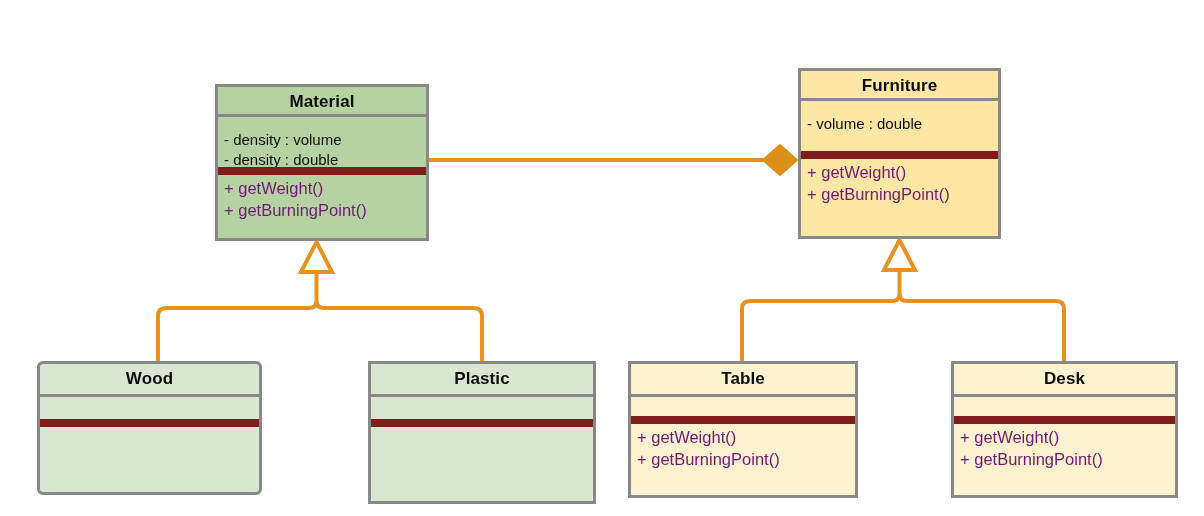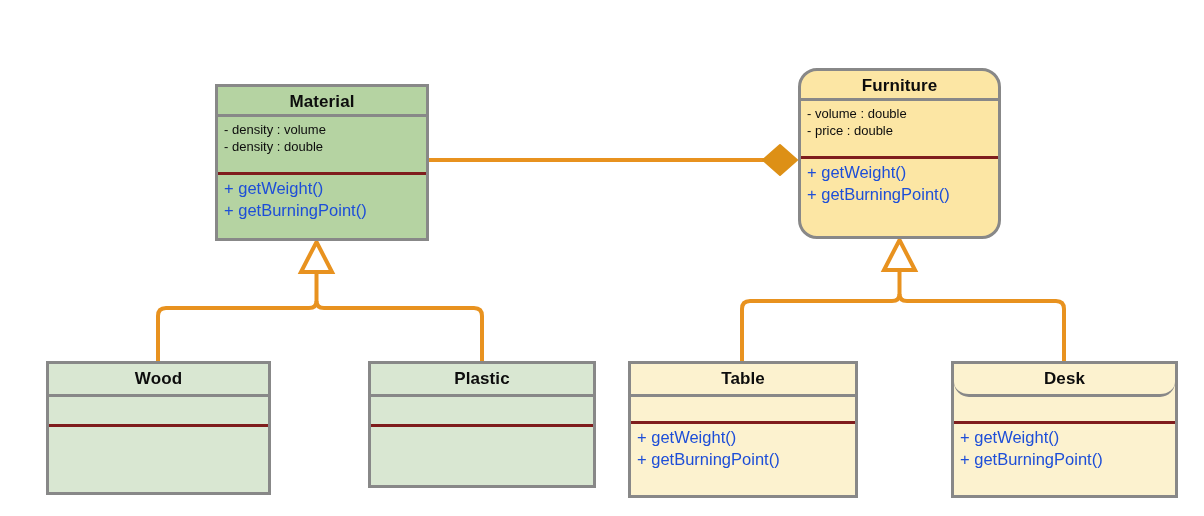--- a/index.html
+++ b/index.html
@@ -42,67 +42,67 @@
     border-bottom: 3px solid #888888;
     text-align: center;
     font-weight: bold;
     font-size: 17px;
     color: #0d0d0d;
     line-height: 1.15;
     padding: 5px 4px 6px 4px;
     letter-spacing: 0.1px;
   }
   .uml-class .c-attrs {
-    border-bottom: 3px solid #7f1d1d;
-    font-size: 13px;
+    border-bottom: 8px solid #7f1d1d;
+    font-size: 15px;
     color: #0d0d0d;
     line-height: 1.32;
-    padding: 4px 6px 4px 6px;
+    padding: 13px 6px 4px 6px;
   }
   .uml-class .c-methods {
     font-size: 16.5px;
-    color: #1d4ed8;
+    color: #701a75;
     line-height: 1.32;
     padding: 3px 6px 4px 6px;
     flex: 1 1 auto;
   }
   .uml-class .row {
     white-space: nowrap;
   }
 
   
   .theme-green-dark  { background: #b5d3a2; }
   .theme-green-light { background: #d9e7d2; }
   
-  .theme-yellow-dark  { background: #fce6a4; border-radius: 19px; }
+  .theme-yellow-dark  { background: #fce6a4; }
   .theme-yellow-light { background: #fcf2cf; }
 
   
   #box-material  { left: 215px; top: 84px;  width: 214px; height: 157px; }
   #box-material  .c-name   { height: 30px; }
   #box-material  .c-attrs  { height: 58px; }
 
   #box-furniture { left: 798px; top: 68px;  width: 203px; height: 171px; }
   #box-furniture .c-name   { height: 30px; }
   #box-furniture .c-attrs  { height: 58px; }
 
-  #box-wood      { left: 46px;  top: 361px; width: 225px; height: 134px; }
+  #box-wood      { left: 37px;  top: 361px; width: 225px; height: 134px; border-radius: 6px; }
   #box-wood      .c-name   { height: 33px; }
   #box-wood      .c-attrs  { height: 30px; }
 
-  #box-plastic   { left: 368px; top: 361px; width: 228px; height: 127px; }
+  #box-plastic   { left: 368px; top: 361px; width: 228px; height: 143px; }
   #box-plastic   .c-name   { height: 33px; }
   #box-plastic   .c-attrs  { height: 30px; }
 
   #box-table     { left: 628px; top: 361px; width: 230px; height: 137px; }
   #box-table     .c-name   { height: 33px; }
   #box-table     .c-attrs  { height: 27px; }
 
   #box-desk      { left: 951px; top: 361px; width: 227px; height: 137px; }
-  #box-desk      .c-name   { height: 33px; border-radius: 15px; }
+  #box-desk      .c-name   { height: 33px; }
   #box-desk      .c-attrs  { height: 27px; }
 </style>
 </head>
 <body>
 
 <div id="canvas">
 
   <svg id="edges" viewBox="0 0 1204 516" width="1204" height="516">
 
     
@@ -143,21 +143,20 @@
     <div class="compartment c-methods">
       <div class="row">+ getWeight()</div>
       <div class="row">+ getBurningPoint()</div>
     </div>
   </div>
 
   <div class="uml-class theme-yellow-dark" id="box-furniture">
     <div class="compartment c-name">Furniture</div>
     <div class="compartment c-attrs">
       <div class="row">- volume : double</div>
-      <div class="row">- price : double</div>
     </div>
     <div class="compartment c-methods">
       <div class="row">+ getWeight()</div>
       <div class="row">+ getBurningPoint()</div>
     </div>
   </div>
 
   <div class="uml-class theme-green-light" id="box-wood">
     <div class="compartment c-name">Wood</div>
     <div class="compartment c-attrs"></div>

